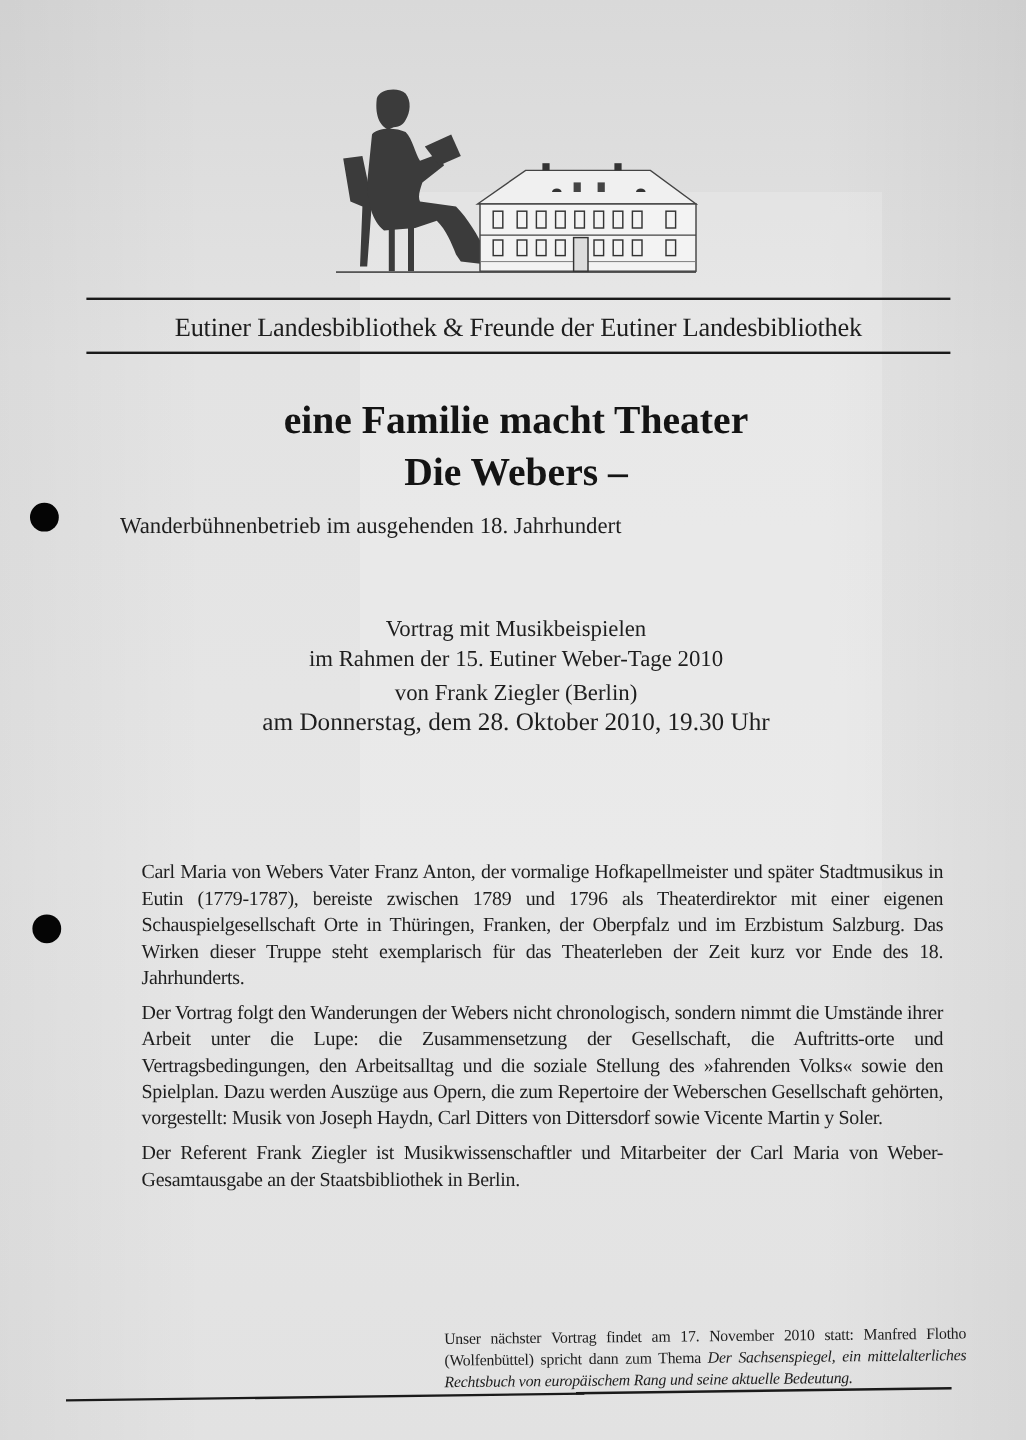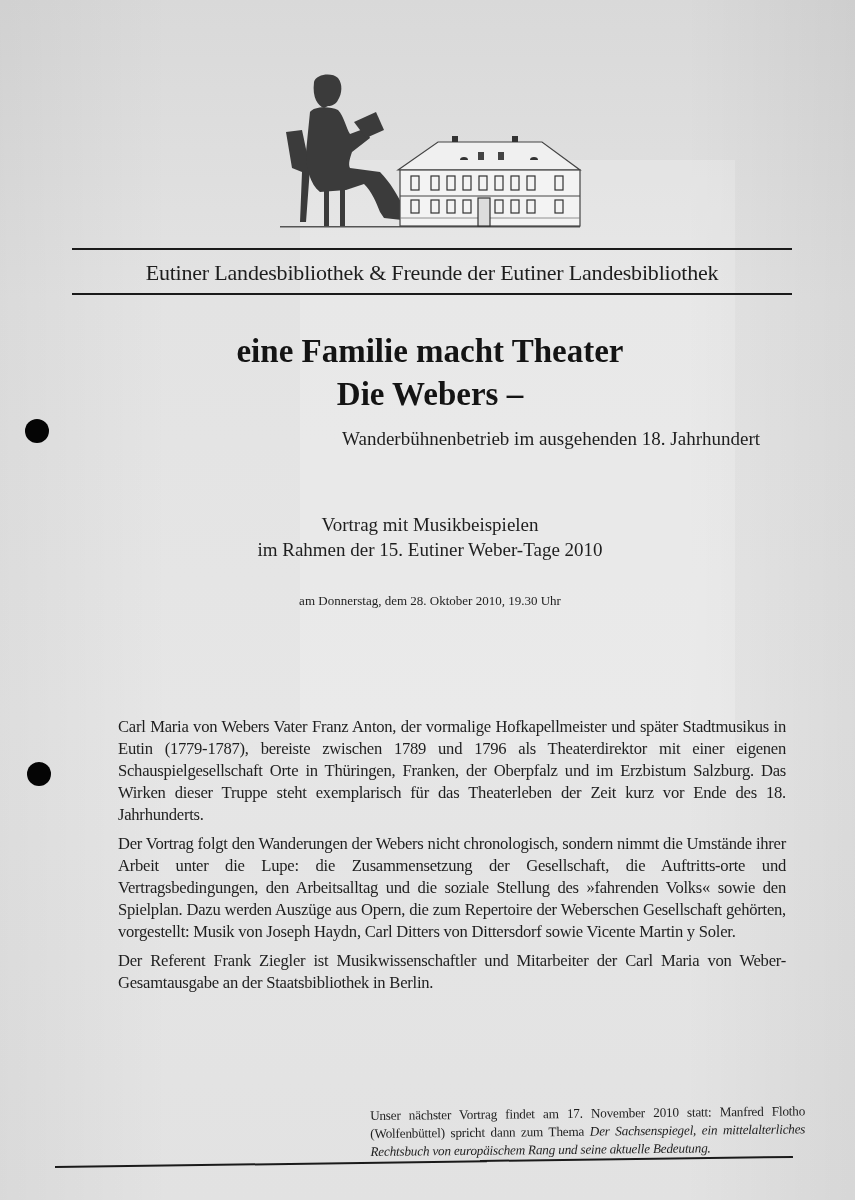--- a/index.html
+++ b/index.html
@@ -52,37 +52,37 @@
       left: 100px; top: 330px; width: 660px;
       text-align: center;
       font-weight: bold;
       font-size: 33px;
       line-height: 43px;
       color: #141414;
     }
     .subtitle {
       position: absolute;
       left: 100px; top: 427px; width: 660px;
-      text-align: right;
+      text-align: left;
       font-size: 19px;
       line-height: 24px;
     }
     .lecture {
       position: absolute;
       left: 120px; top: 512px; width: 620px;
       text-align: center;
       font-size: 19px;
       line-height: 25px;
     }
     .lecture .speaker { margin-top: 3px; }
     .details {
       position: absolute;
       left: 120px; top: 591px; width: 620px;
       text-align: center;
-      font-size: 13px;
+      font-size: 21px;
       line-height: 20px;
     }
     .body-text {
       position: absolute;
       left: 118px; top: 716px; width: 668px;
       font-size: 16.6px;
       line-height: 22px;
       text-align: justify;
       letter-spacing: -0.25px;
     }
@@ -189,20 +189,21 @@
   <div>Die Webers –</div>
 </div>
 
 <div class="subtitle">
   <div>Wanderbühnenbetrieb im ausgehenden 18. Jahrhundert</div>
 </div>
 
 <div class="lecture">
   <div>Vortrag mit Musikbeispielen</div>
   <div>im Rahmen der 15. Eutiner Weber-Tage 2010</div>
+  <div class="speaker">von Frank Ziegler (Berlin)</div>
 </div>
 
 <div class="details">
   <div>am Donnerstag, dem 28. Oktober 2010, 19.30 Uhr</div>
 </div>
 
 <div class="body-text">
   <p>Carl Maria von Webers Vater Franz Anton, der vormalige Hofkapellmeister und später Stadtmusikus in Eutin (1779-1787), bereiste zwischen 1789 und 1796 als Theaterdirektor mit einer eigenen Schauspielgesellschaft Orte in Thüringen, Franken, der Oberpfalz und im Erzbistum Salzburg. Das Wirken dieser Truppe steht exemplarisch für das Theaterleben der Zeit kurz vor Ende des 18. Jahrhunderts.</p>
   <p>Der Vortrag folgt den Wanderungen der Webers nicht chronologisch, sondern nimmt die Umstände ihrer Arbeit unter die Lupe: die Zusammensetzung der Gesellschaft, die Auftritts-orte und Vertragsbedingungen, den Arbeitsalltag und die soziale Stellung des »fahrenden Volks« sowie den Spielplan. Dazu werden Auszüge aus Opern, die zum Repertoire der Weberschen Gesellschaft gehörten, vorgestellt: Musik von Joseph Haydn, Carl Ditters von Dittersdorf sowie Vicente Martin y Soler.</p>
   <p>Der Referent Frank Ziegler ist Musikwissenschaftler und Mitarbeiter der Carl Maria von Weber-Gesamtausgabe an der Staatsbibliothek in Berlin.</p>

